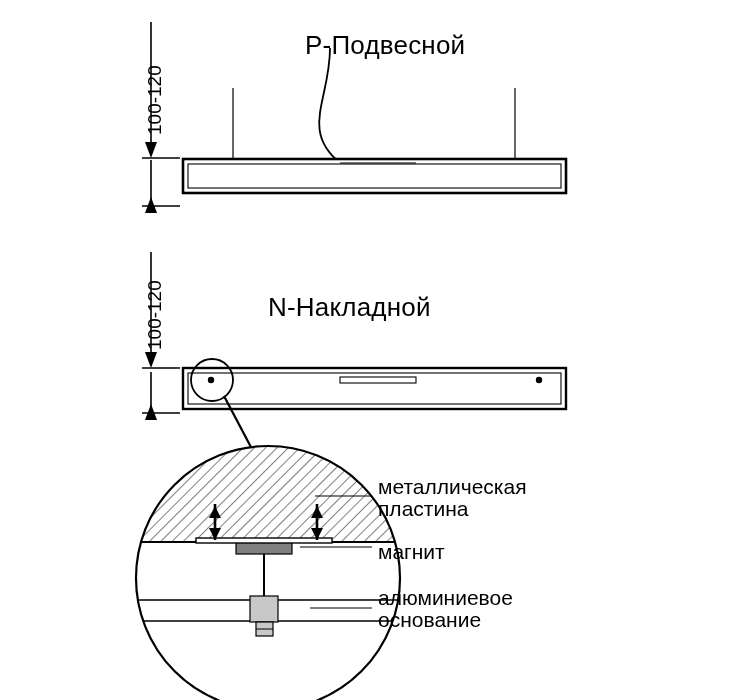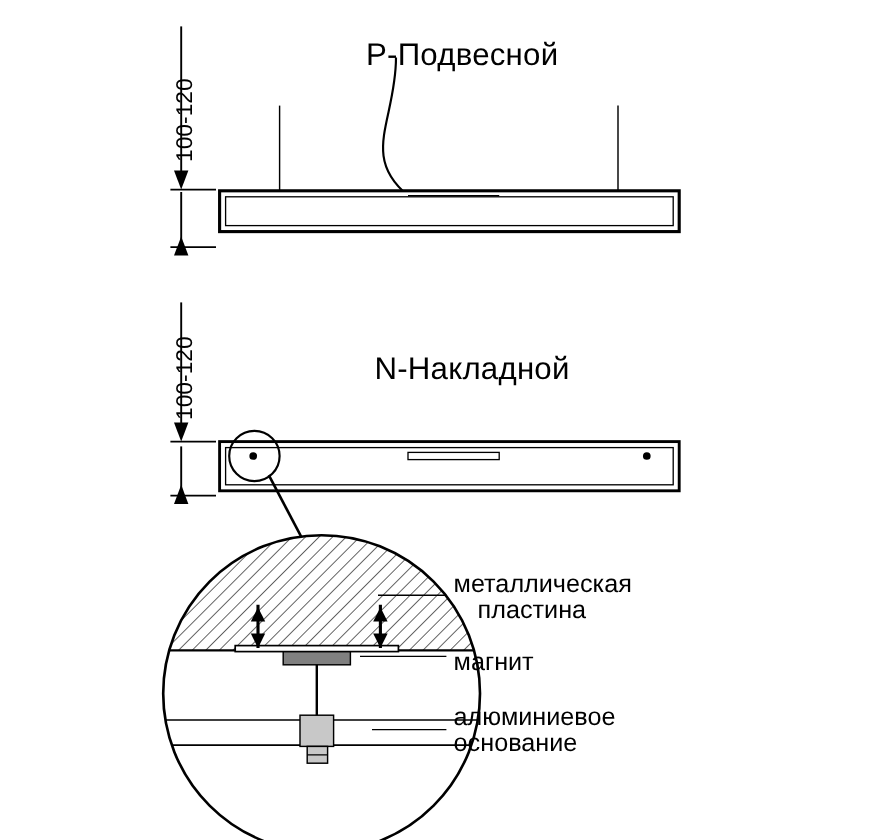--- a/index.html
+++ b/index.html
@@ -143,25 +143,25 @@
     <circle cx="268" cy="578" r="132" fill="none" stroke="#000000" stroke-width="2.2"></circle>
 
     <line x1="315" y1="496" x2="372" y2="496" stroke="#000000" stroke-width="1.2"></line>
     <line x1="300" y1="547" x2="372" y2="547" stroke="#000000" stroke-width="1.2"></line>
     <line x1="310" y1="608" x2="372" y2="608" stroke="#000000" stroke-width="1.2"></line>
   </g>
 </svg>
 
 <div class="lbl title" style="left:268px; top:31px;margin-left:37px;">P-Подвесной</div>
 
-<div class="lbl title" style="left:268px; top:293px;margin-left:44px;">N-Накладной</div>
+<div class="lbl title" style="left:268px; top:293px;">N-Накладной</div>
 
 <div class="vlabel" style="left:144px; top:135px;">100-120</div>
 
 <div class="vlabel" style="left:144px; top:350px;">100-120</div>
 
 <div class="lbl callout" style="left:378px; top:475px;">металлическая</div>
-<div class="lbl callout" style="left:378px; top:497px;margin-left:20px;">пластина</div>
+<div class="lbl callout" style="left:378px; top:497px;">пластина</div>
 
 <div class="lbl callout" style="left:378px; top:540px;">магнит</div>
 
 <div class="lbl callout" style="left:378px; top:586px;">алюминиевое</div>
 <div class="lbl callout" style="left:378px; top:608px;">основание</div>
 
 </body></html>

